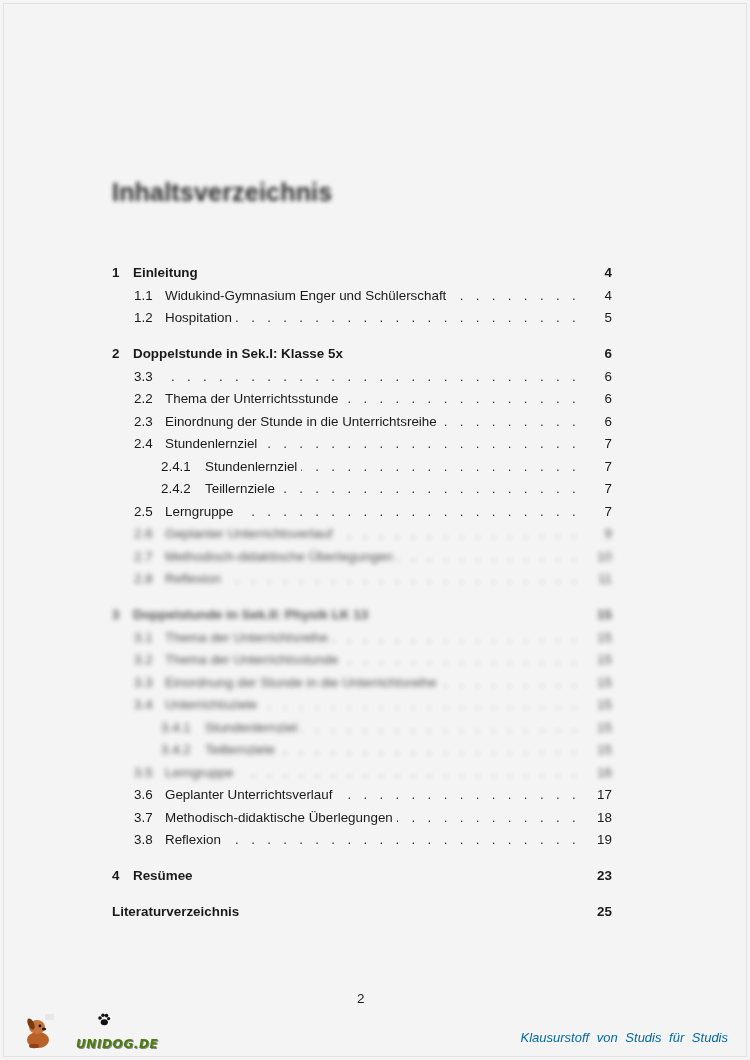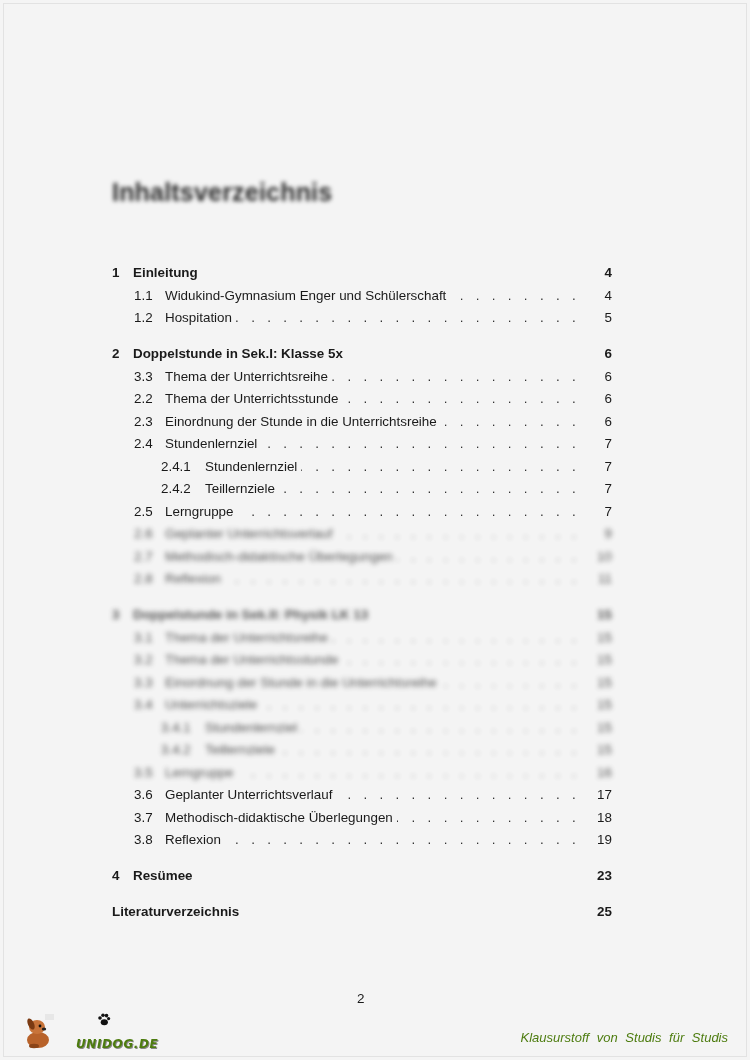--- a/index.html
+++ b/index.html
@@ -49,21 +49,21 @@
     }
     .logo-text {
       position: absolute; left: 54px; top: 27px;
       font-family: "DejaVu Sans", sans-serif;
       font-weight: bold; font-style: italic; font-size: 12px;
       color: #4d7c0f; letter-spacing: 0.6px;
       text-shadow: 1px 1px 0 #888;
     }
     .tagline {
       position: absolute; right: 22px; top: 1030px;
-      font-style: italic; font-size: 13px; color: #4d7c0f;
+      font-style: italic; font-size: 13px; color: #0369a1;
       word-spacing: 4px;
     }
   </style>
 </head>
 <body>
 
 <div class="page-frame"></div>
 
 <h1 class="title" style="margin:0;">Inhaltsverzeichnis</h1>
 
@@ -89,21 +89,20 @@
   </div>
 
   <div class="row chapter">
     <span class="num">2</span>
     <span class="label">Doppelstunde in Sek.I: Klasse 5x</span>
     <span class="spacer" style="flex:1"></span>
     <span class="page">6</span>
   </div>
   <div class="row sec">
     <span class="num">3.3</span>
-    <span class="label">Thema der Unterrichtsreihe</span>
     <span class="dots">. . . . . . . . . . . . . . . . . . . . . . . . . . . . . . . . . . . . . . . . . . . . . . .</span>
     <span class="page">6</span>
   </div>
   <div class="row sec">
     <span class="num">2.2</span>
     <span class="label">Thema der Unterrichtsstunde</span>
     <span class="dots">. . . . . . . . . . . . . . . . . . . . . . . . . . . . . . . . . . . . . . . . . . . . . . .</span>
     <span class="page">6</span>
   </div>
   <div class="row sec">

